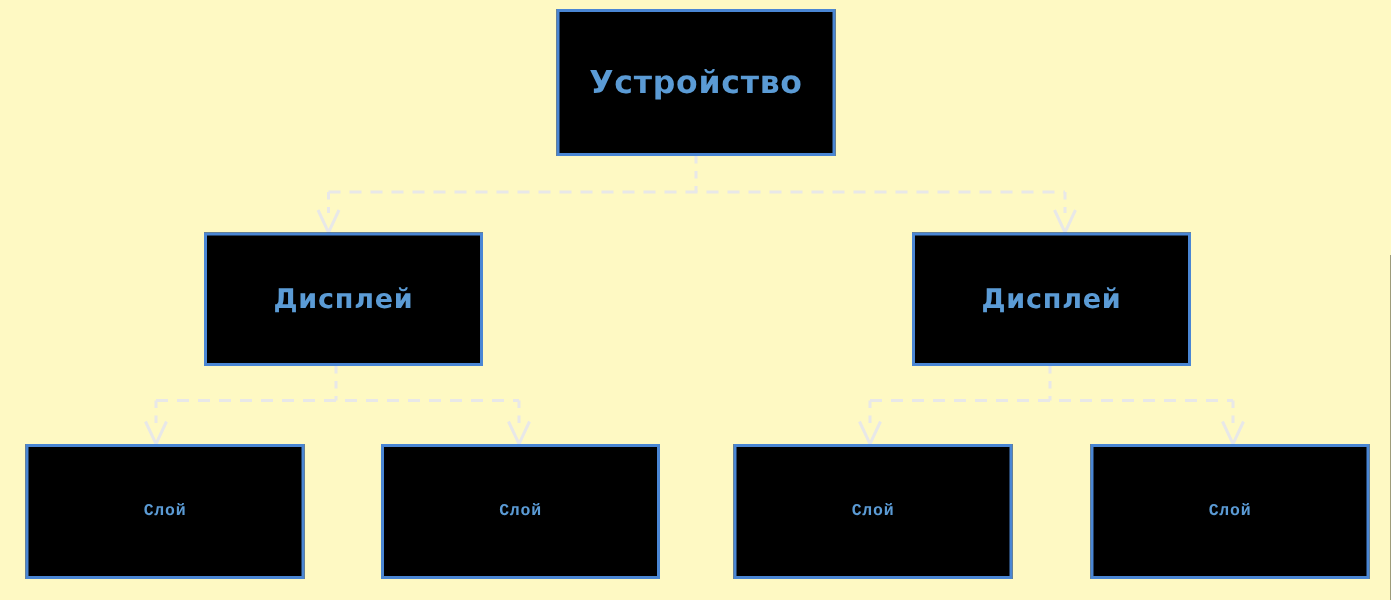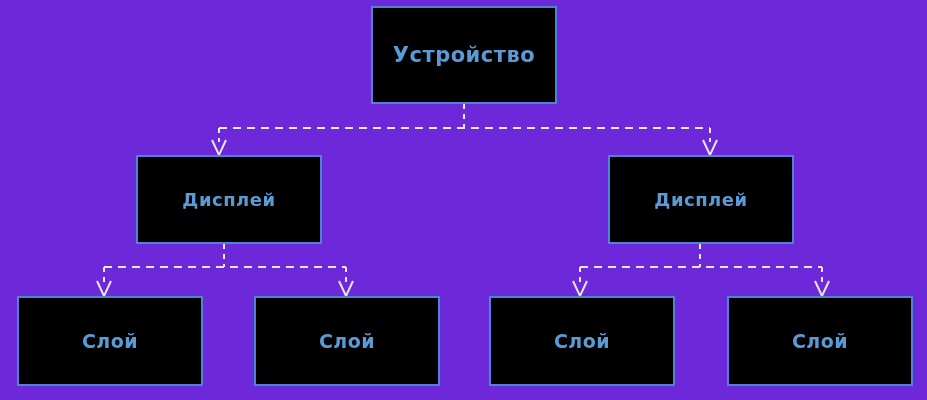--- a/index.html
+++ b/index.html
@@ -10,21 +10,21 @@
   body {
     width: 927px;
     height: 400px;
     overflow: hidden;
     font-family: "DejaVu Sans", "Liberation Sans", sans-serif;
   }
   #diagram {
     position: relative;
     width: 927px;
     height: 400px;
-    background: #6d28d9;
+    background: #fef9c3;
   }
   #connectors {
     position: absolute;
     left: 0;
     top: 0;
     width: 927px;
     height: 400px;
     pointer-events: none;
   }
   .node {
@@ -40,21 +40,21 @@
   .node-label {
     color: #5b9bd5;
     font-weight: bold;
     font-family: "DejaVu Sans", "Liberation Sans", sans-serif;
     letter-spacing: 0.5px;
     white-space: nowrap;
     text-align: center;
   }
   .tier-root .node-label { font-size: 21px; }
   .tier-mid  .node-label { font-size: 18px; text-align: center; }
-  .tier-leaf .node-label { font-size: 19px; }
+  .tier-leaf .node-label { font-size: 11px; font-family: Liberation Mono, monospace; }
 
   
   #node-root   { left: 371px; top: 6px;   width: 186px; height: 98px; }
   
   #node-disp-1 { left: 136px; top: 155px; width: 186px; height: 89px; }
   #node-disp-2 { left: 608px; top: 155px; width: 186px; height: 89px; }
   
   #node-layer-1 { left: 17px;  top: 296px; width: 186px; height: 90px; }
   #node-layer-2 { left: 254px; top: 296px; width: 186px; height: 90px; }
   #node-layer-3 { left: 489px; top: 296px; width: 186px; height: 90px; }

